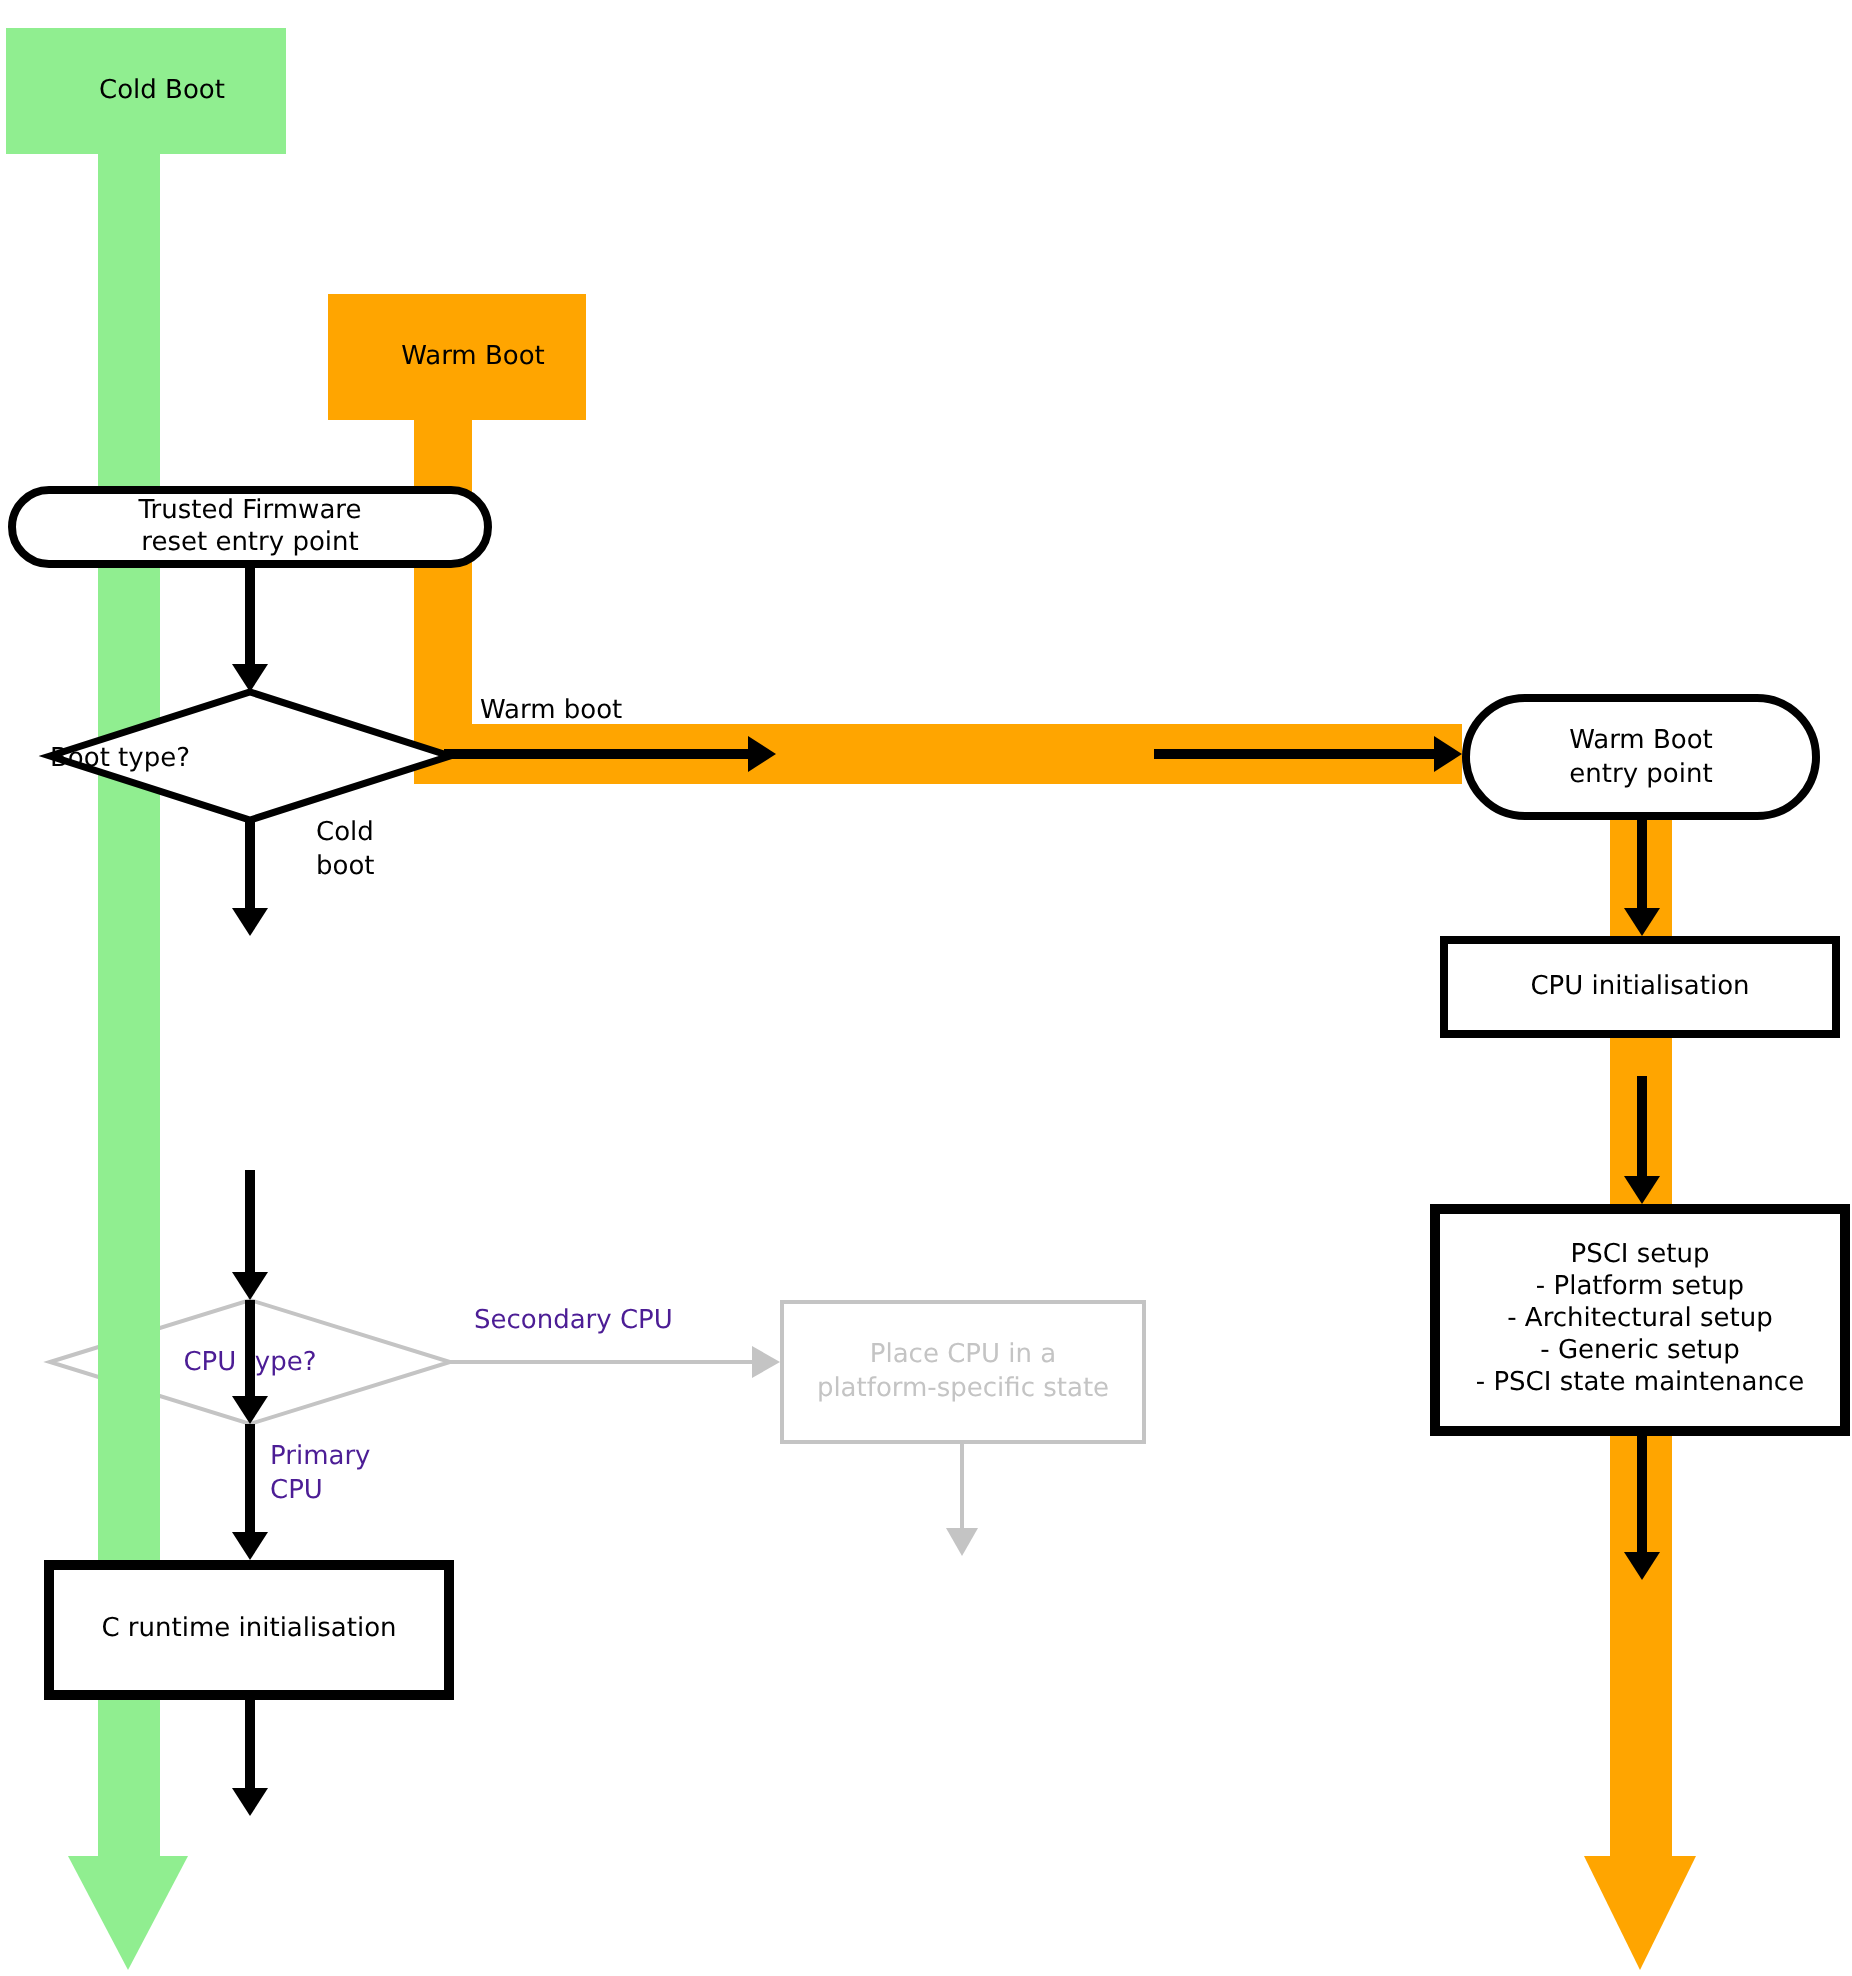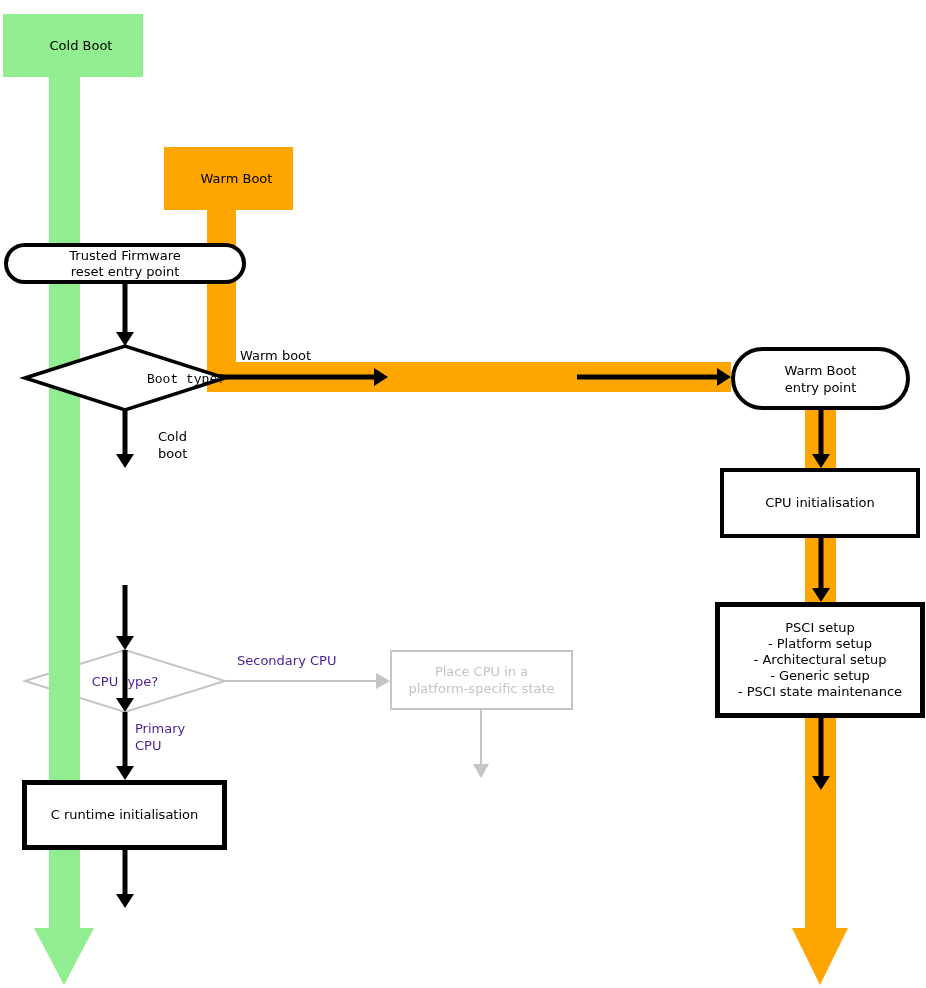--- a/index.html
+++ b/index.html
@@ -37,21 +37,21 @@
   <svg class="layer z1" width="926" height="988">
     <polygon points="25,681 125,650 225,681 125,712" fill="#ffffff" stroke="#C4C4C4" stroke-width="2"></polygon>
     <line x1="225" y1="681" x2="378" y2="681" stroke="#C4C4C4" stroke-width="2"></line>
     <polygon points="376,673 376,689 390,681" fill="#C4C4C4"></polygon>
     <line x1="481" y1="710" x2="481" y2="766" stroke="#C4C4C4" stroke-width="2"></line>
     <polygon points="473,764 489,764 481,778" fill="#C4C4C4"></polygon>
   </svg>
 
   <div class="label gray-text z1" style="left:25px;top:673px;width:200px;text-align:center;">CPU type?</div>
 
-  <div class="gray-node z1" style="left:390px;top:650px;width:183px;height:60px;">
+  <div class="gray-node z1" style="left:390px;top:650px;width:183px;height:72px;">
     <div>Place CPU in a</div>
     <div>platform-specific state</div>
   </div>
 
   <div class="label gray-text z1" style="left:237px;top:652px;">Secondary CPU</div>
 
   <div class="label gray-text z1" style="left:135px;top:720px;">
     <div>Primary</div>
     <div>CPU</div>
   </div>
@@ -110,38 +110,38 @@
     <div>reset entry point</div>
   </div>
 
 
   <div class="node pill z4" style="left:731px;top:347px;width:179px;height:63px;line-height:17px;">
     <div>Warm Boot</div>
     <div>entry point</div>
   </div>
 
 
-  <div class="node z4" style="left:720px;top:468px;width:200px;height:70px;">
+  <div class="node z4" style="left:720px;top:468px;width:200px;height:51px;">
     <div>CPU initialisation</div>
   </div>
 
   <div class="node b5 z4" style="left:22px;top:780px;width:205px;height:70px;">
     <div>C runtime initialisation</div>
   </div>
 
   <div class="node b5 z4" style="left:715px;top:602px;width:210px;height:116px;">
     <div>PSCI setup</div>
     <div>- Platform setup</div>
     <div>- Architectural setup</div>
     <div>- Generic setup</div>
     <div>- PSCI state maintenance</div>
   </div>
 
-  <div class="label z5" style="left:25px;top:371px;width:200px;text-align:right;font-family:Liberation Mono, monospace;">Boot type?</div>
+  <div class="label z5" style="left:25px;top:371px;width:200px;text-align:left;">Boot type?</div>
 
   <div class="label z5" style="left:240px;top:347px;">Warm boot</div>
 
-  <div class="label z5" style="left:158px;top:408px;margin-top:20px;">
+  <div class="label z5" style="left:158px;top:408px;">
     <div>Cold</div>
     <div>boot</div>
   </div>
 
 </div>
 
 </body></html>

